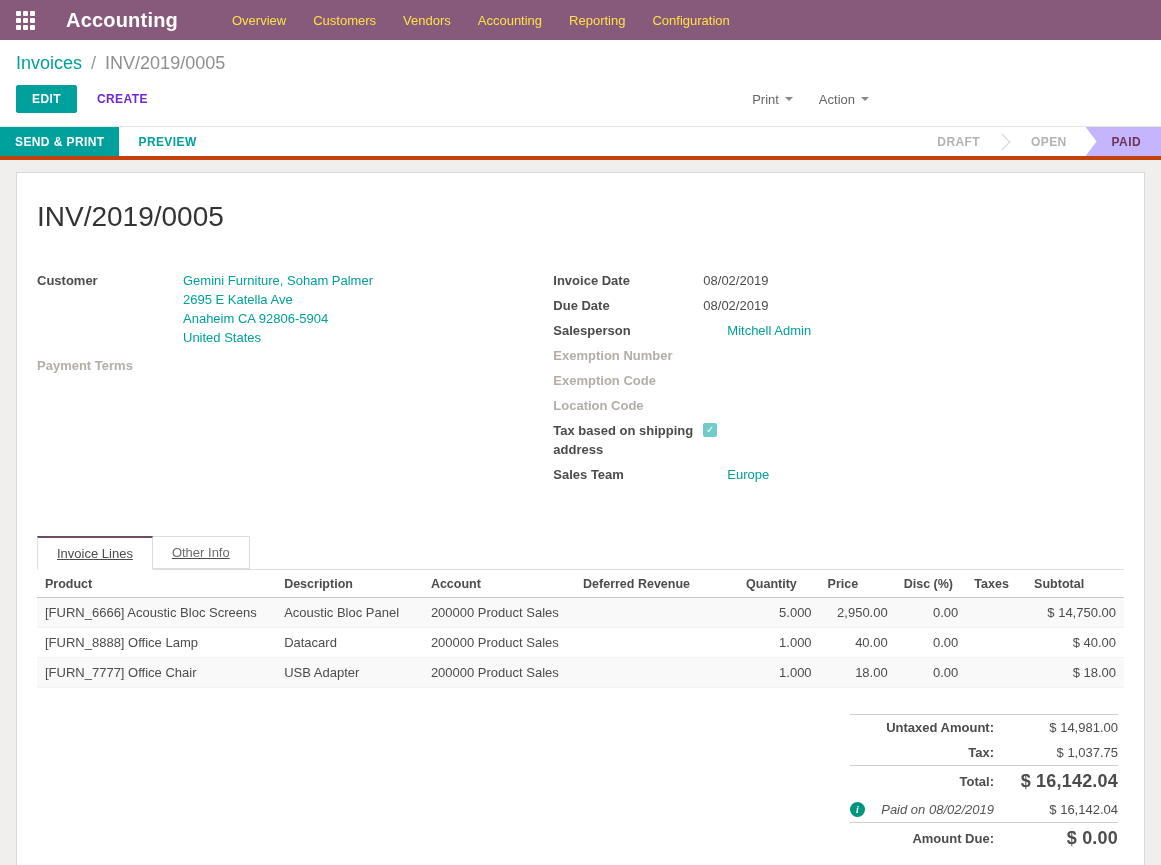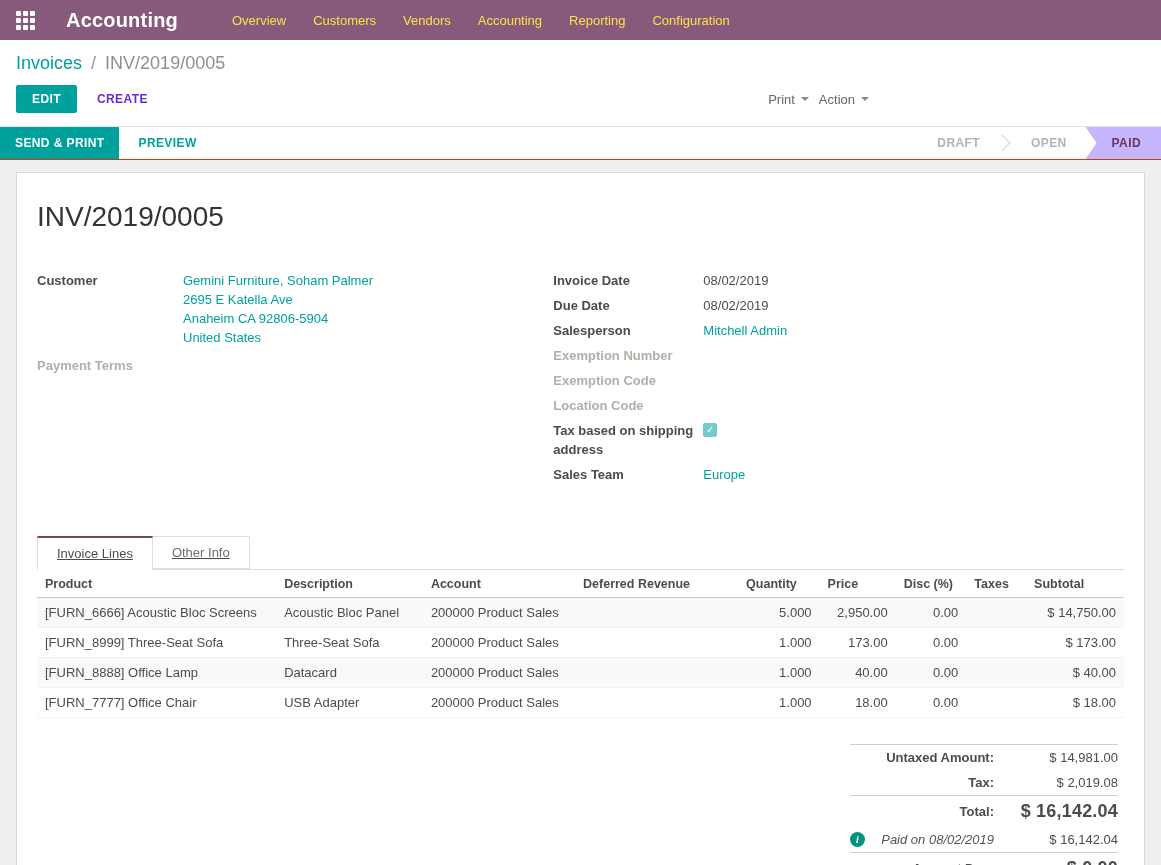--- a/index.html
+++ b/index.html
@@ -22,27 +22,27 @@
   .breadcrumb .bc-parent { color:#00A09D; cursor:pointer; }
   .breadcrumb .bc-sep { color:#999; margin:0 4px; }
   .breadcrumb .bc-current { color:#8f8f8f; }
   .cp-buttons { display:flex; align-items:center; padding:9px 16px 13px;justify-content:flex-end; }
   .btn-primary { background:#00A09D; color:#fff; border:1px solid #00A09D; font-size:12px;
     font-weight:bold; letter-spacing:0.4px; padding:6px 15px; cursor:pointer; border-radius:2px;
     font-family:"Liberation Sans", sans-serif; }
   .btn-link-teal { background:none; border:none; color:#6d28d9; font-size:12px; font-weight:bold;
     letter-spacing:0.4px; padding:6px 14px; margin-left:6px; cursor:pointer;
     font-family:"Liberation Sans", sans-serif; }
-  .cp-dropdowns { margin-left:auto; margin-right:276px; display:flex; gap:10px; }
+  .cp-dropdowns { margin-left:auto; margin-right:276px; display:flex; gap:26px; }
   .dropdown-toggle { color:#666; font-size:13px; cursor:pointer; display:flex; align-items:center; }
   .caret { width:0; height:0; border-left:4px solid transparent; border-right:4px solid transparent;
     border-top:4px solid #888; margin-left:6px; display:inline-block; }
 
   
-  .statusbar { height:34px; background:#fff; border-top:1px solid #e4e4e4; border-bottom:1px solid #c2410c;
+  .statusbar { height:34px; background:#fff; border-top:1px solid #e4e4e4; border-bottom:4px solid #c2410c;
     display:flex; align-items:stretch; }
   .sb-left { display:flex; align-items:stretch; }
   .sb-btn-primary { background:#00A09D; color:#fff; border:none; font-size:12px; font-weight:bold;
     letter-spacing:0.4px; padding:0 15px; cursor:pointer; font-family:"Liberation Sans", sans-serif; }
   .sb-btn-link { background:none; border:none; color:#00A09D; font-size:12px; font-weight:bold;
     letter-spacing:0.4px; padding:0 15px; margin-left:4px; cursor:pointer;
     font-family:"Liberation Sans", sans-serif; }
   .sb-states { margin-left:auto; display:flex; align-items:stretch; }
   .state { display:flex; align-items:center; padding:0 19px; color:#b3b3b3; font-size:12px;
     font-weight:bold; letter-spacing:0.4px; cursor:pointer; }
@@ -59,21 +59,21 @@
   .doc-title { font-size:28px; color:#333; font-weight:normal; margin:4px 0 38px; }
 
   .form-group { display:flex; }
   .fg-left { width:47.5%; }
   .fg-right { width:52.5%; }
   .field-row { display:flex; margin-bottom:6px; min-height:19px; }
   .field-label { width:146px; min-width:146px; font-weight:bold; color:#4c4c4c; line-height:19px; }
   .fg-right .field-label { width:150px; min-width:150px; }
   .field-label.muted { color:#b3aea7; }
   .field-value { line-height:19px; }
-  .link { color:#00A09D; cursor:pointer; }
+  .link { color:#00A09D; cursor:pointer;margin-left:24px; }
   .address-line { line-height:19px; color:#00A09D; cursor:pointer; }
   .fg-left .field-row.pt { margin-top:9px; }
   .fg-right .field-row { margin-bottom:6px; }
   .checkbox { width:14px; height:14px; background:#73ccc9; border-radius:2px; display:flex;
     align-items:center; justify-content:center; color:#fff; font-size:10px; line-height:14px;
     cursor:pointer; margin-top:2px; }
 
   
   .notebook { margin-top:46px; }
   .tabs { display:flex; border-bottom:1px solid #ddd; padding-left:0;text-decoration:underline; }
@@ -250,31 +250,20 @@
             <td>Acoustic Bloc Panel</td>
             <td>200000 Product Sales</td>
             <td></td>
             <td class="num">5.000</td>
             <td class="num">2,950.00</td>
             <td class="num">0.00</td>
             <td></td>
             <td class="num">$ 14,750.00</td>
           </tr>
           <tr>
-            <td>[FURN_8999] Three-Seat Sofa</td>
-            <td>Three-Seat Sofa</td>
-            <td>200000 Product Sales</td>
-            <td></td>
-            <td class="num">1.000</td>
-            <td class="num">173.00</td>
-            <td class="num">0.00</td>
-            <td></td>
-            <td class="num">$ 173.00</td>
-          </tr>
-          <tr>
             <td>[FURN_8888] Office Lamp</td>
             <td>Datacard</td>
             <td>200000 Product Sales</td>
             <td></td>
             <td class="num">1.000</td>
             <td class="num">40.00</td>
             <td class="num">0.00</td>
             <td></td>
             <td class="num">$ 40.00</td>
           </tr>
@@ -292,21 +281,21 @@
         </tbody>
       </table>
 
       <div class="totals">
         <div class="t-row rule">
           <div class="t-label">Untaxed Amount:</div>
           <div class="t-value">$ 14,981.00</div>
         </div>
         <div class="t-row">
           <div class="t-label">Tax:</div>
-          <div class="t-value">$ 2,019.08</div>
+          <div class="t-value">$ 1,037.75</div>
         </div>
         <div class="t-row rule">
           <div class="t-label">Total:</div>
           <div class="t-value t-big">$ 16,142.04</div>
         </div>
         <div class="t-row">
           <div class="info-icon">i</div>
           <div class="t-paid-label">Paid on 08/02/2019</div>
           <div class="t-value">$ 16,142.04</div>
         </div>

